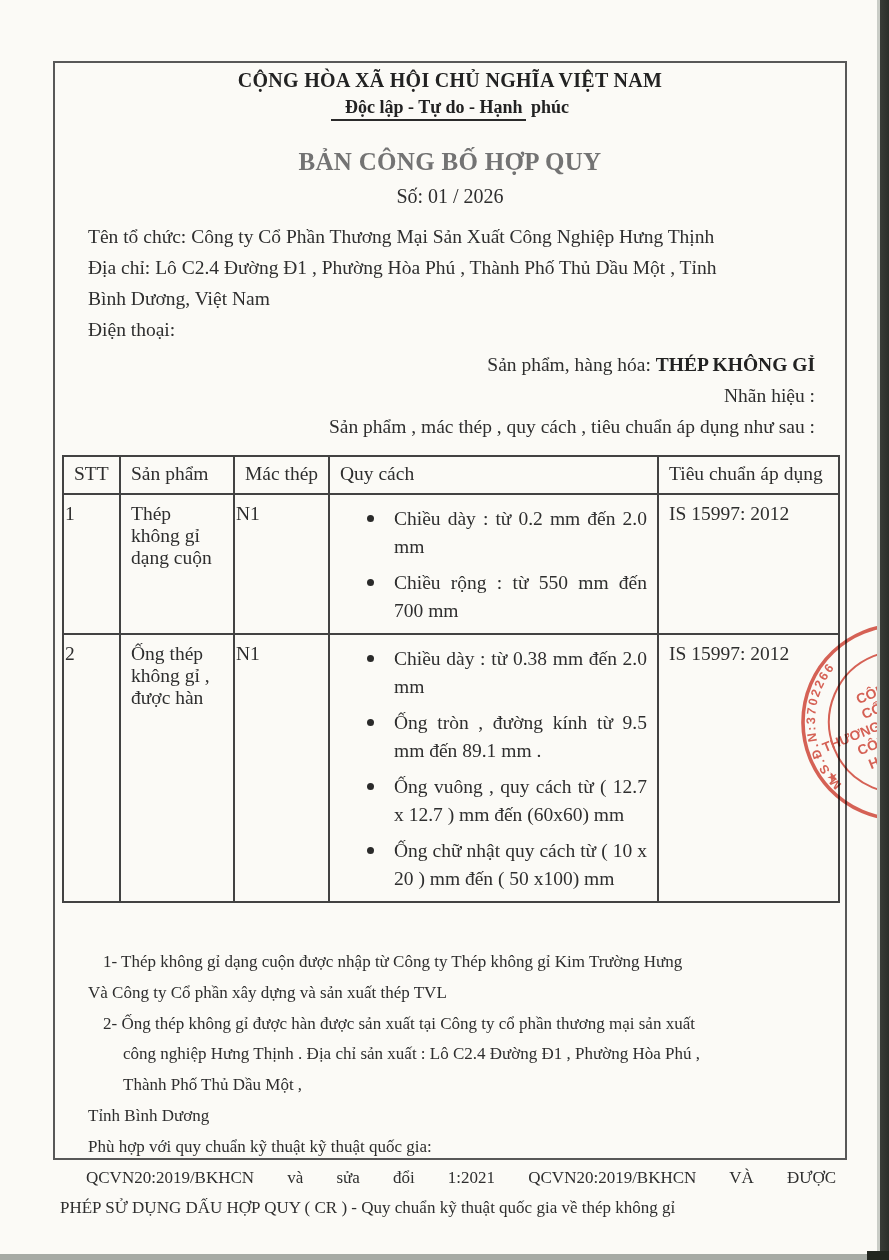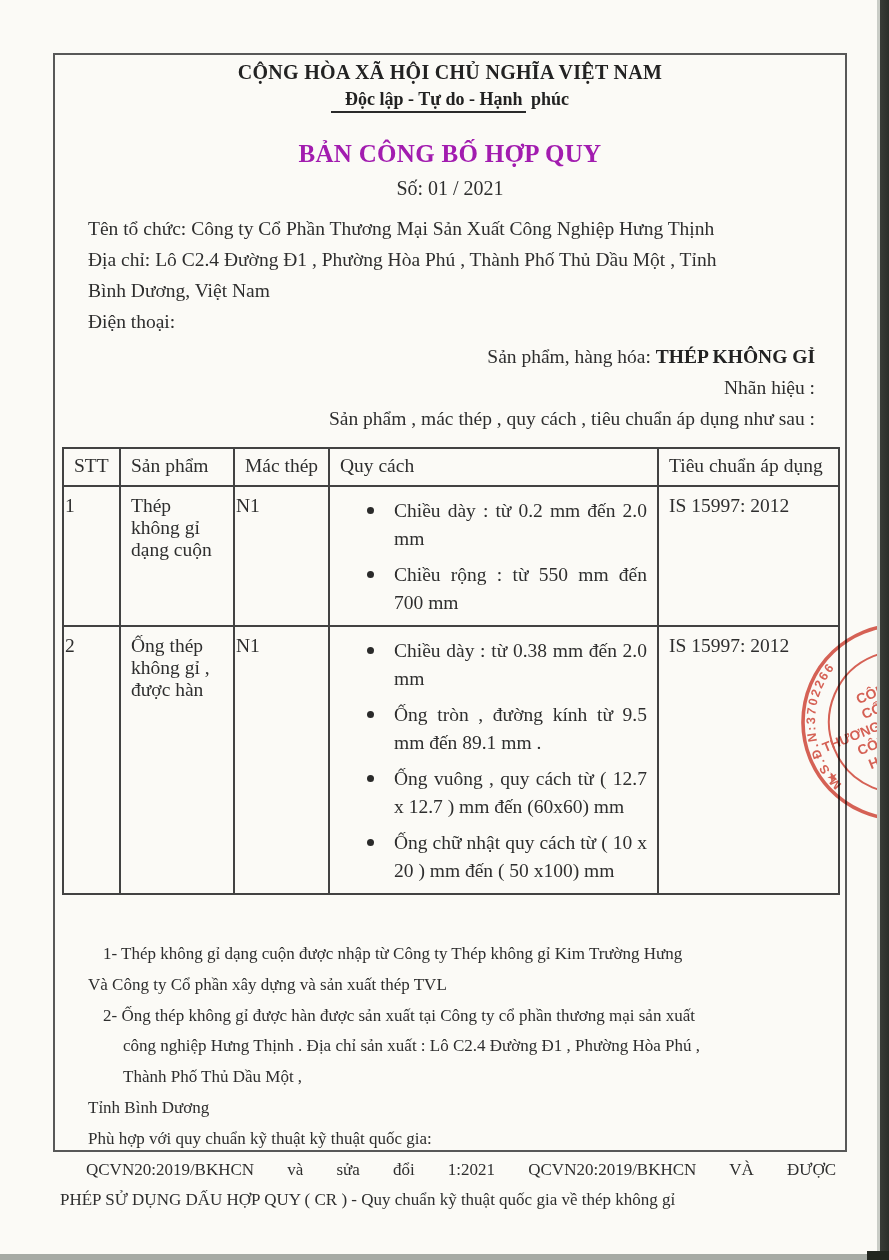--- a/index.html
+++ b/index.html
@@ -18,29 +18,29 @@
   .edge-bottom {
     position:absolute; left:0; bottom:0; width:889px; height:6px;
     background:#a6aaa4;
   }
   .edge-bottom-corner {
     position:absolute; right:0; bottom:0; width:22px; height:9px;
     background:#22261f;
   }
   
   .frame {
-    position:absolute; left:53px; top:53px; width:794px; height:1099px;
+    position:absolute; left:53px; top:61px; width:794px; height:1099px;
     border:2px solid #585858; box-sizing:border-box;
     background:transparent;
     padding-top:6px;
   }
   .nat-header { text-align:center; font-weight:bold; font-size:20px; color:#222; letter-spacing:.3px; }
   .motto { text-align:center; font-weight:bold; font-size:18px; color:#222; margin-top:5px; }
   .motto .underlined { border-bottom:2px solid #2a2a2a; padding:0 4px 2px 14px; }
-  .doc-title { text-align:center; font-weight:bold; font-size:25px; color:#a21caf; margin-top:30px; letter-spacing:.3px; }
+  .doc-title { text-align:center; font-weight:bold; font-size:25px; color:#737373; margin-top:30px; letter-spacing:.3px; }
   .doc-number { text-align:center; font-size:20px; margin-top:9px; }
 
   .info { margin:13px 0 0 33px; width:726px; font-size:19.5px; line-height:31px; }
   .product-block { margin:4px 0 0 40px; width:720px; font-size:19.5px; line-height:31px;text-align:right; }
   .bold { font-weight:bold; color:#222; }
 
   table.spec {
     border-collapse:collapse; table-layout:fixed;
     margin:13px 0 0 7px; width:776px;
     font-size:19.5px; color:#2e2e2e;
@@ -89,21 +89,21 @@
 <body>
 
 <div class="frame">
 
   <div class="nat-header">CỘNG HÒA XÃ HỘI CHỦ NGHĨA VIỆT NAM</div>
 
   <div class="motto"><span class="underlined">Độc lập - Tự do - Hạnh</span> <span>phúc</span></div>
 
   <div class="doc-title">BẢN CÔNG BỐ HỢP QUY</div>
 
-  <div class="doc-number">Số: 01 / 2021</div>
+  <div class="doc-number">Số: 01 / 2026</div>
 
   <div class="info">
     <div>Tên tổ chức: Công ty Cổ Phần Thương Mại Sản Xuất Công Nghiệp Hưng Thịnh</div>
     <div>Địa chỉ: Lô C2.4 Đường Đ1 , Phường Hòa Phú , Thành Phố Thủ Dầu Một , Tỉnh</div>
     <div>Bình Dương, Việt Nam</div>
     <div>Điện thoại:</div>
   </div>
 
   <div class="product-block">
     <div><span>Sản phẩm, hàng hóa: </span><span class="bold">THÉP KHÔNG GỈ</span></div>

